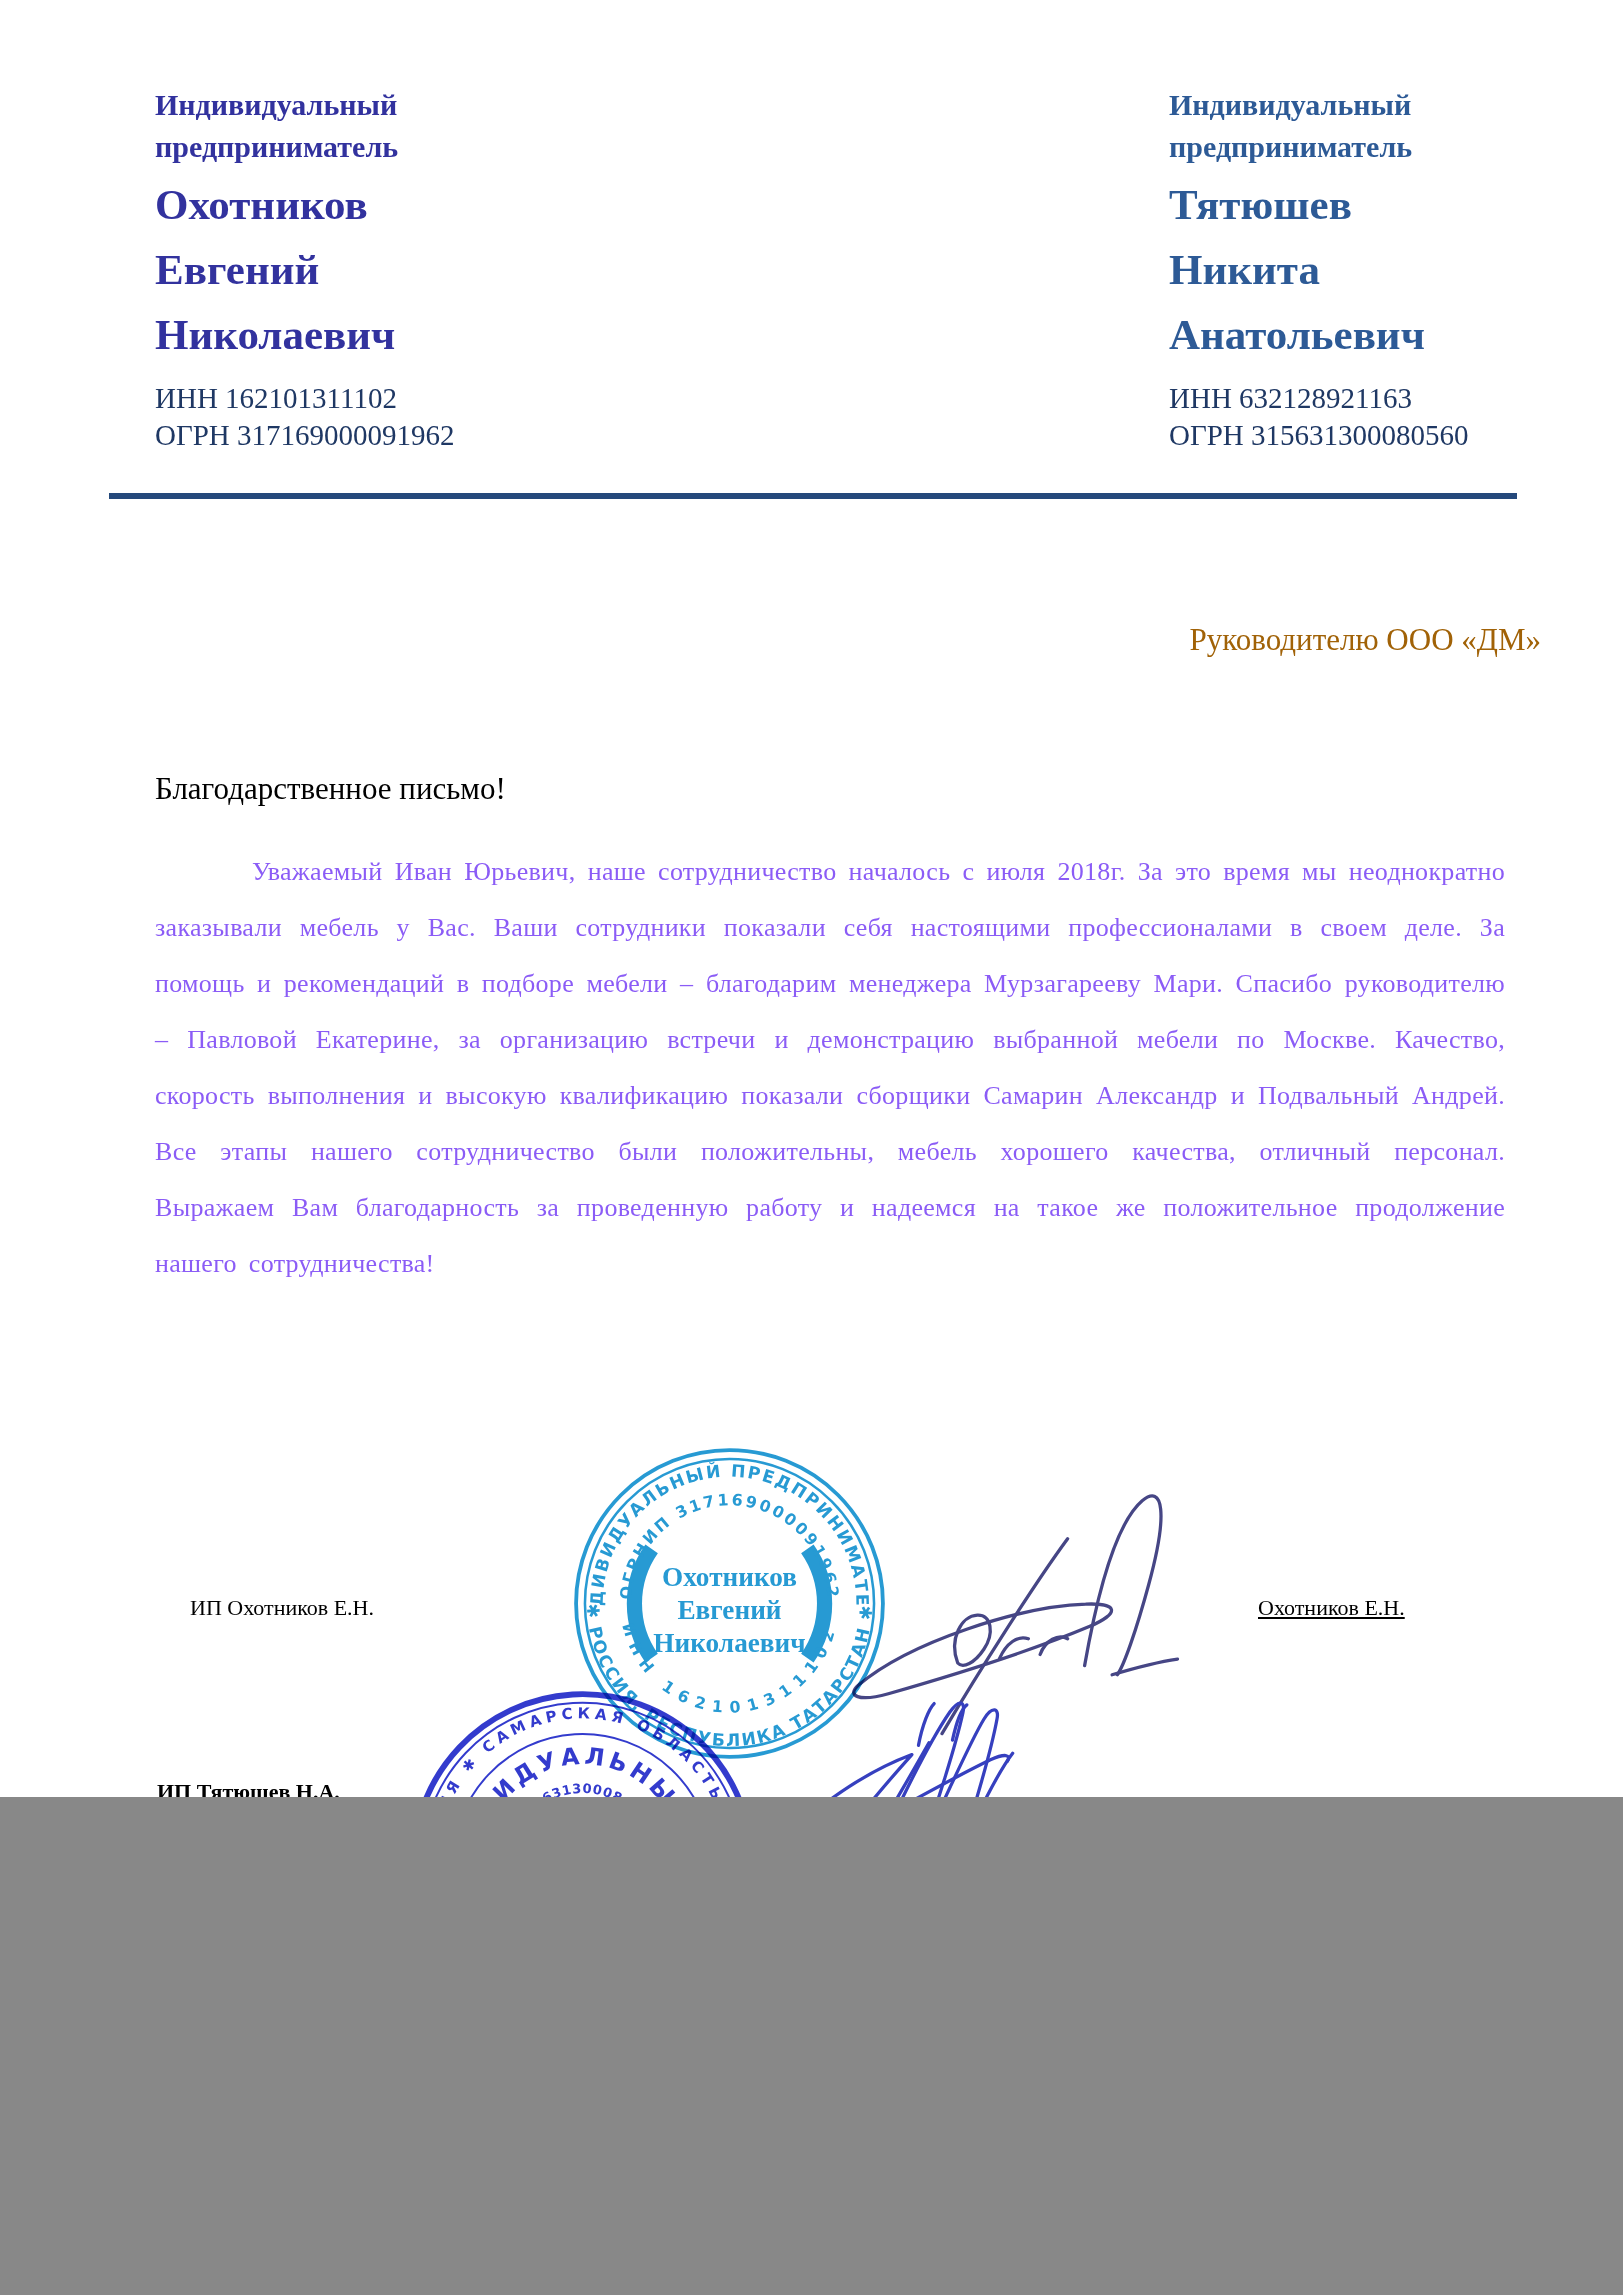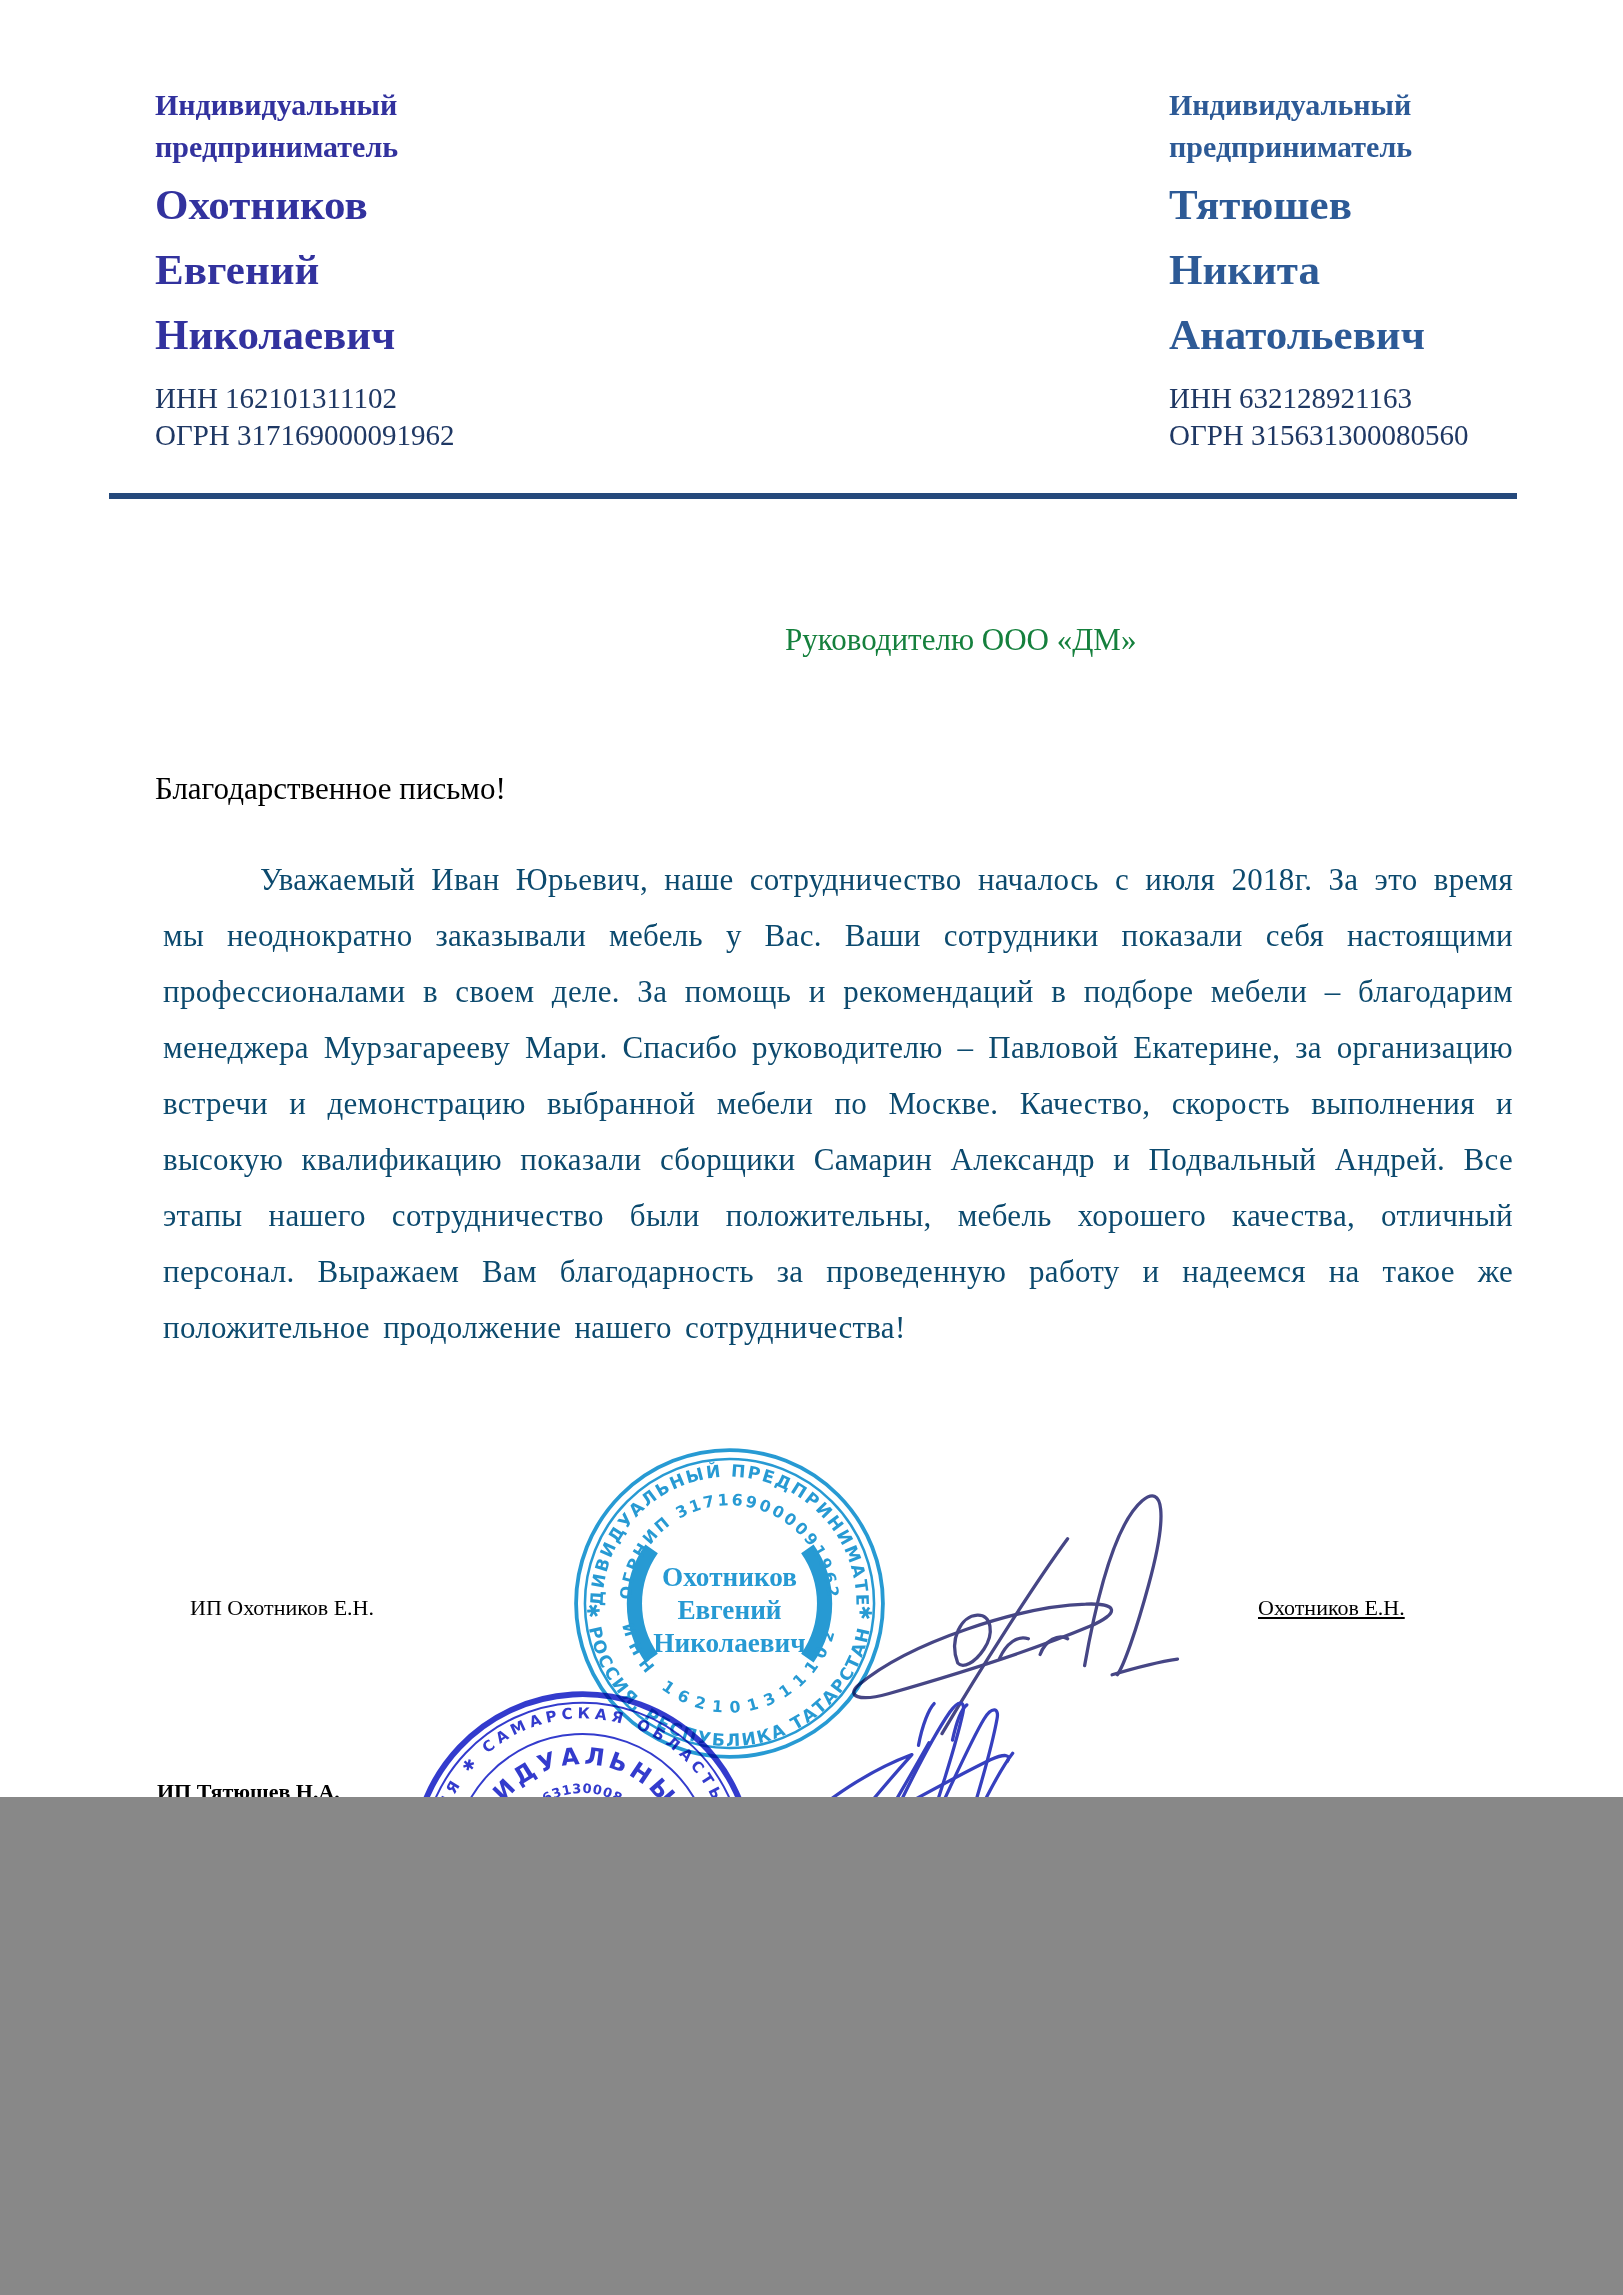--- a/index.html
+++ b/index.html
@@ -12,27 +12,27 @@
   }
   
   .lh{position:absolute;top:84px;}
   .lh.left{left:155px;color:#32329E;}
   .lh.right{left:1169px;color:#2D5A96;}
   .lh-type{font-size:30px;line-height:42px;font-weight:bold;}
   .lh-name{margin-top:3.9px;font-size:43px;line-height:65px;font-weight:bold;}
   .lh-ids{margin-top:13px;color:#1F3864;font-size:29px;line-height:37px;font-weight:normal;}
   .divider{position:absolute;left:109px;top:493px;width:1408px;height:5.9px;background:#25497B;}
   
-  .addressee{position:absolute;left:785px;top:618px;width:756px;text-align:left;
-             font-size:31px;line-height:44px;color:#15803d;}
+  .addressee{position:absolute;left:785px;top:618px;width:756px;text-align:right;
+             font-size:31px;line-height:44px;color:#a16207;}
   .title{position:absolute;left:155px;top:771px;width:1350px;text-align:left;
          font-size:31px;color:#000;}
   .body-text{position:absolute;left:155px;top:844px;width:1350px;
-             font-size:31px;line-height:56px;color:#0c4a6e;
-             text-align:justify;text-indent:97px;word-spacing:5.2px;letter-spacing:0.3px;margin:8px;}
+             font-size:26px;line-height:56px;color:#8b5cf6;
+             text-align:justify;text-indent:97px;word-spacing:5.2px;letter-spacing:0.3px;margin:0;}
   
   .sig-label{position:absolute;font-size:22px;color:#000;white-space:nowrap;}
   .r1l{left:190px;top:1595px;}
   .r1r{left:1258px;top:1595px;text-decoration:underline;}
   .r2l{left:157px;top:1779px;font-weight:bold;}
   .r2r{left:1303px;top:1779px;margin-top:30px;}
   
   .stamp{position:absolute;mix-blend-mode:multiply;opacity:.96;}
   .stamp1{left:571px;top:1445px;width:317px;height:317px;}
   .stamp2{left:406px;top:1687px;width:353px;height:353px;}

